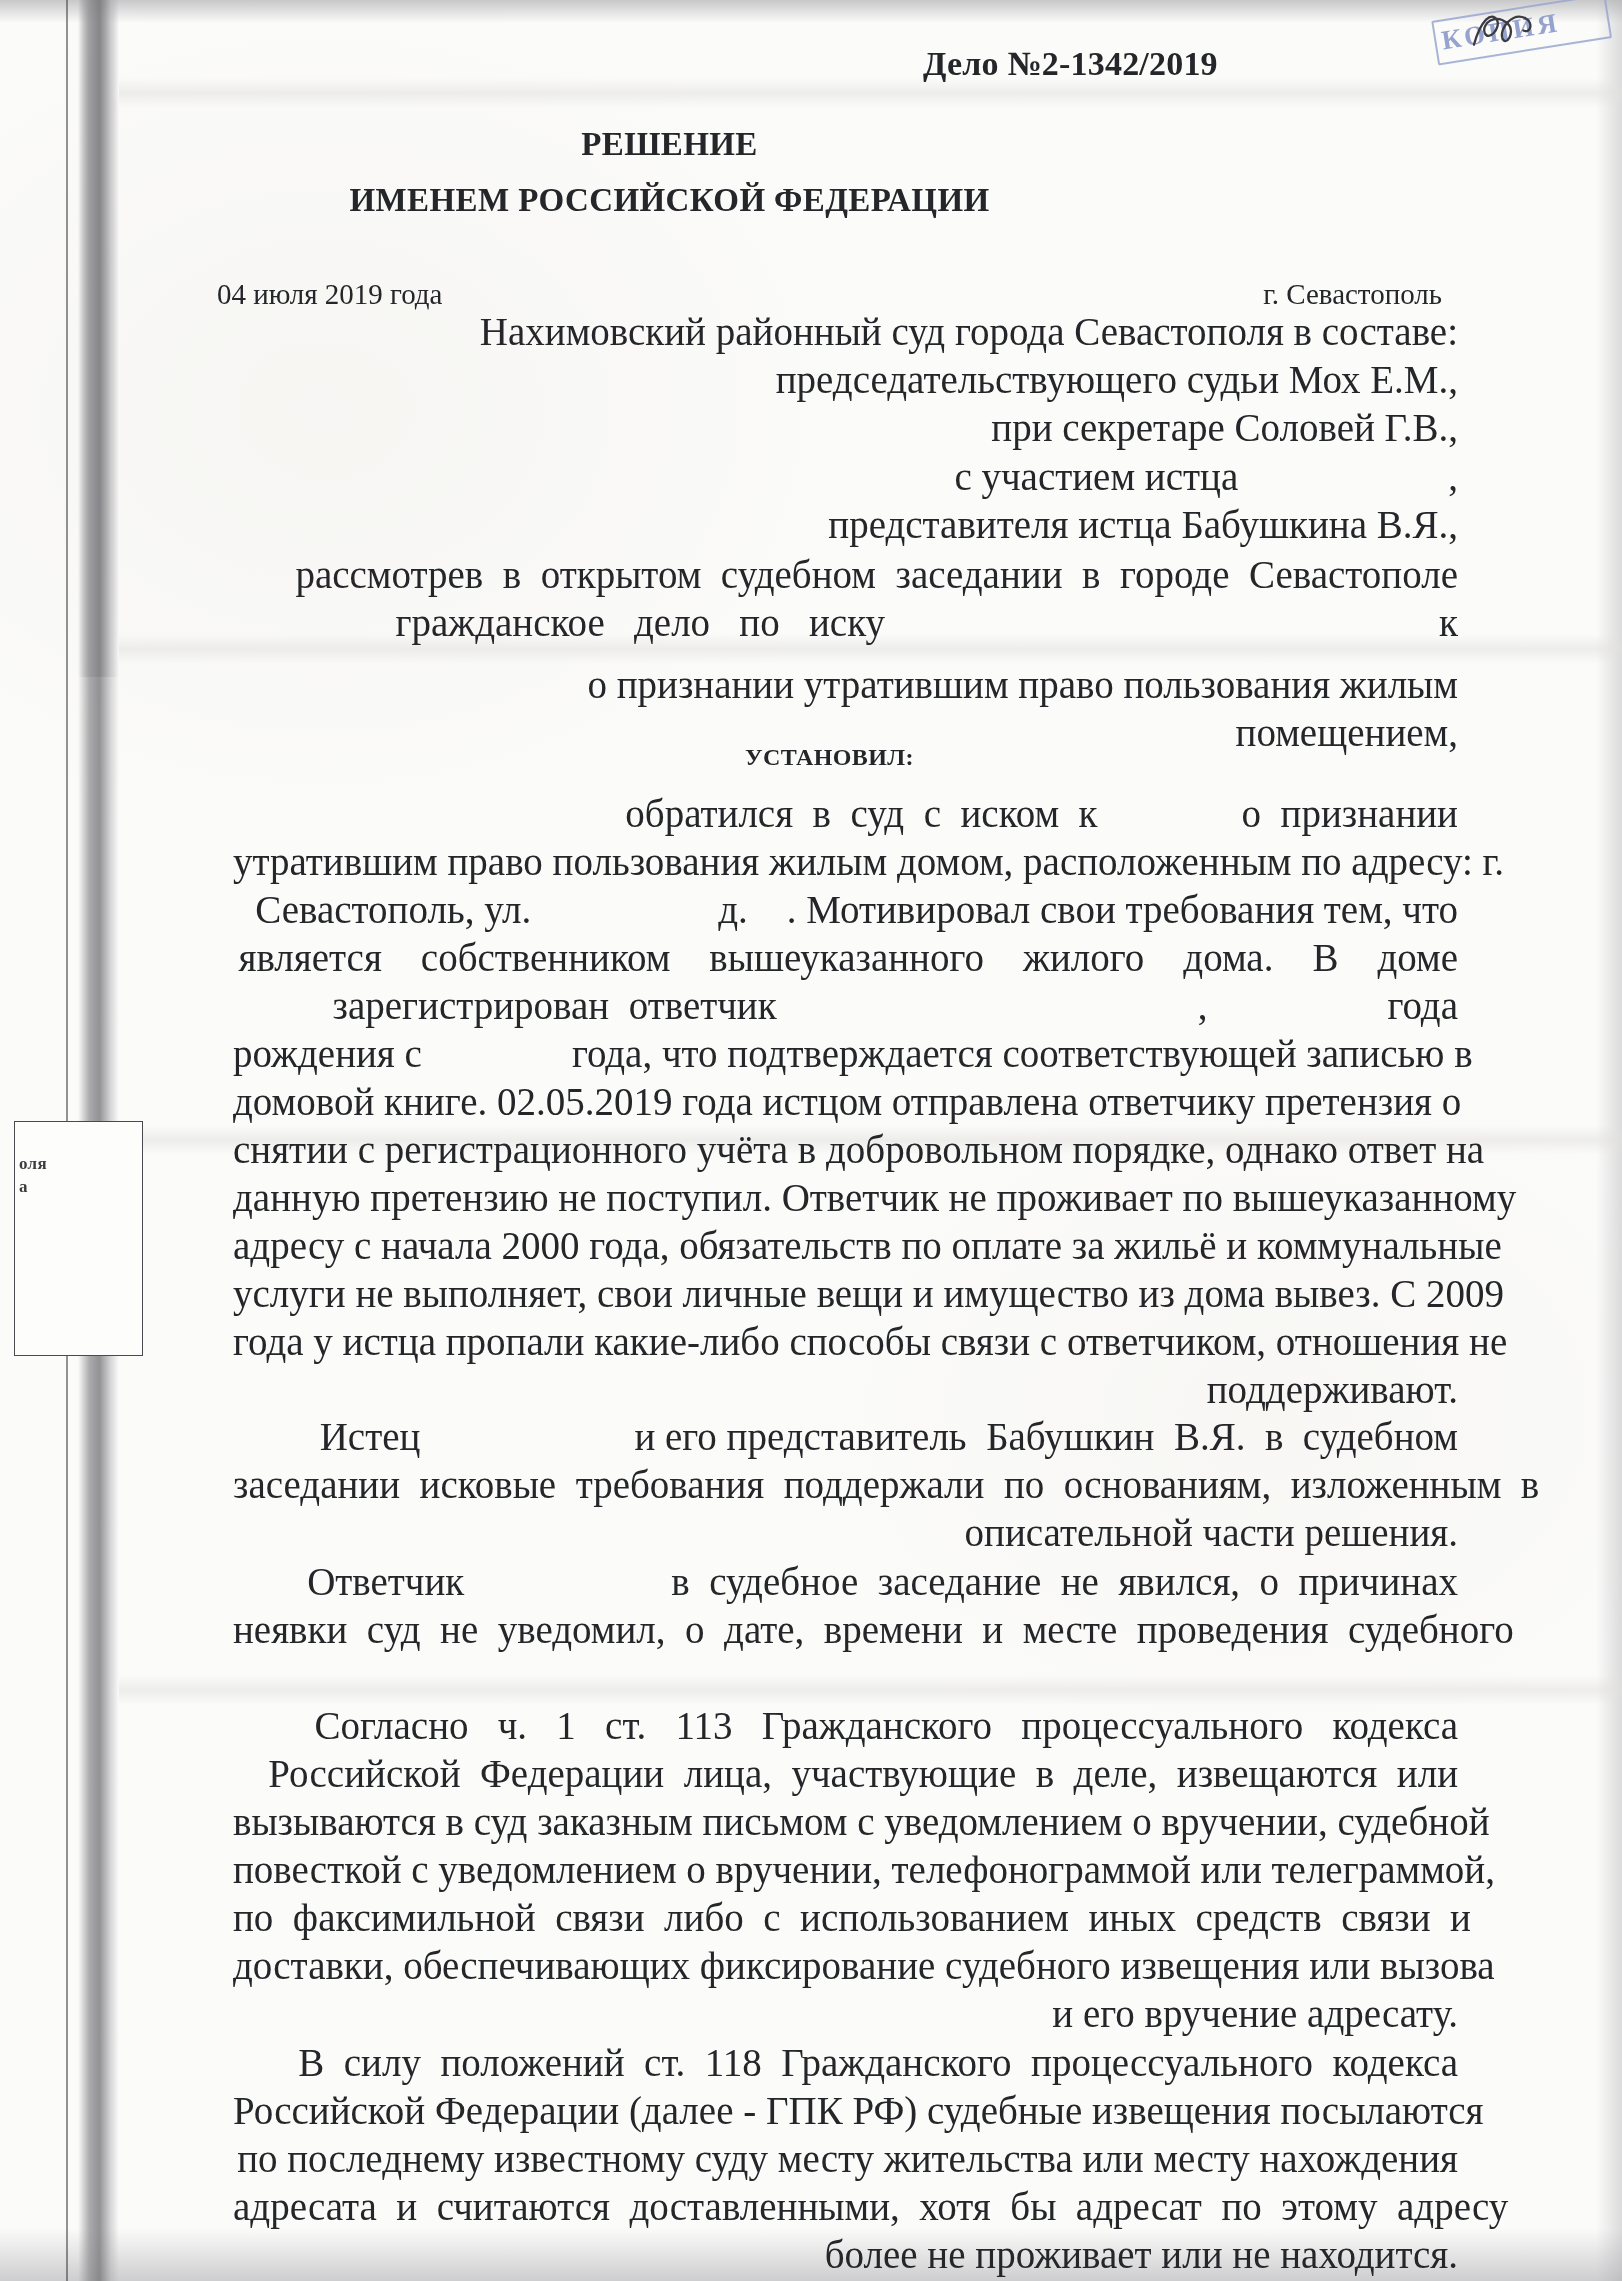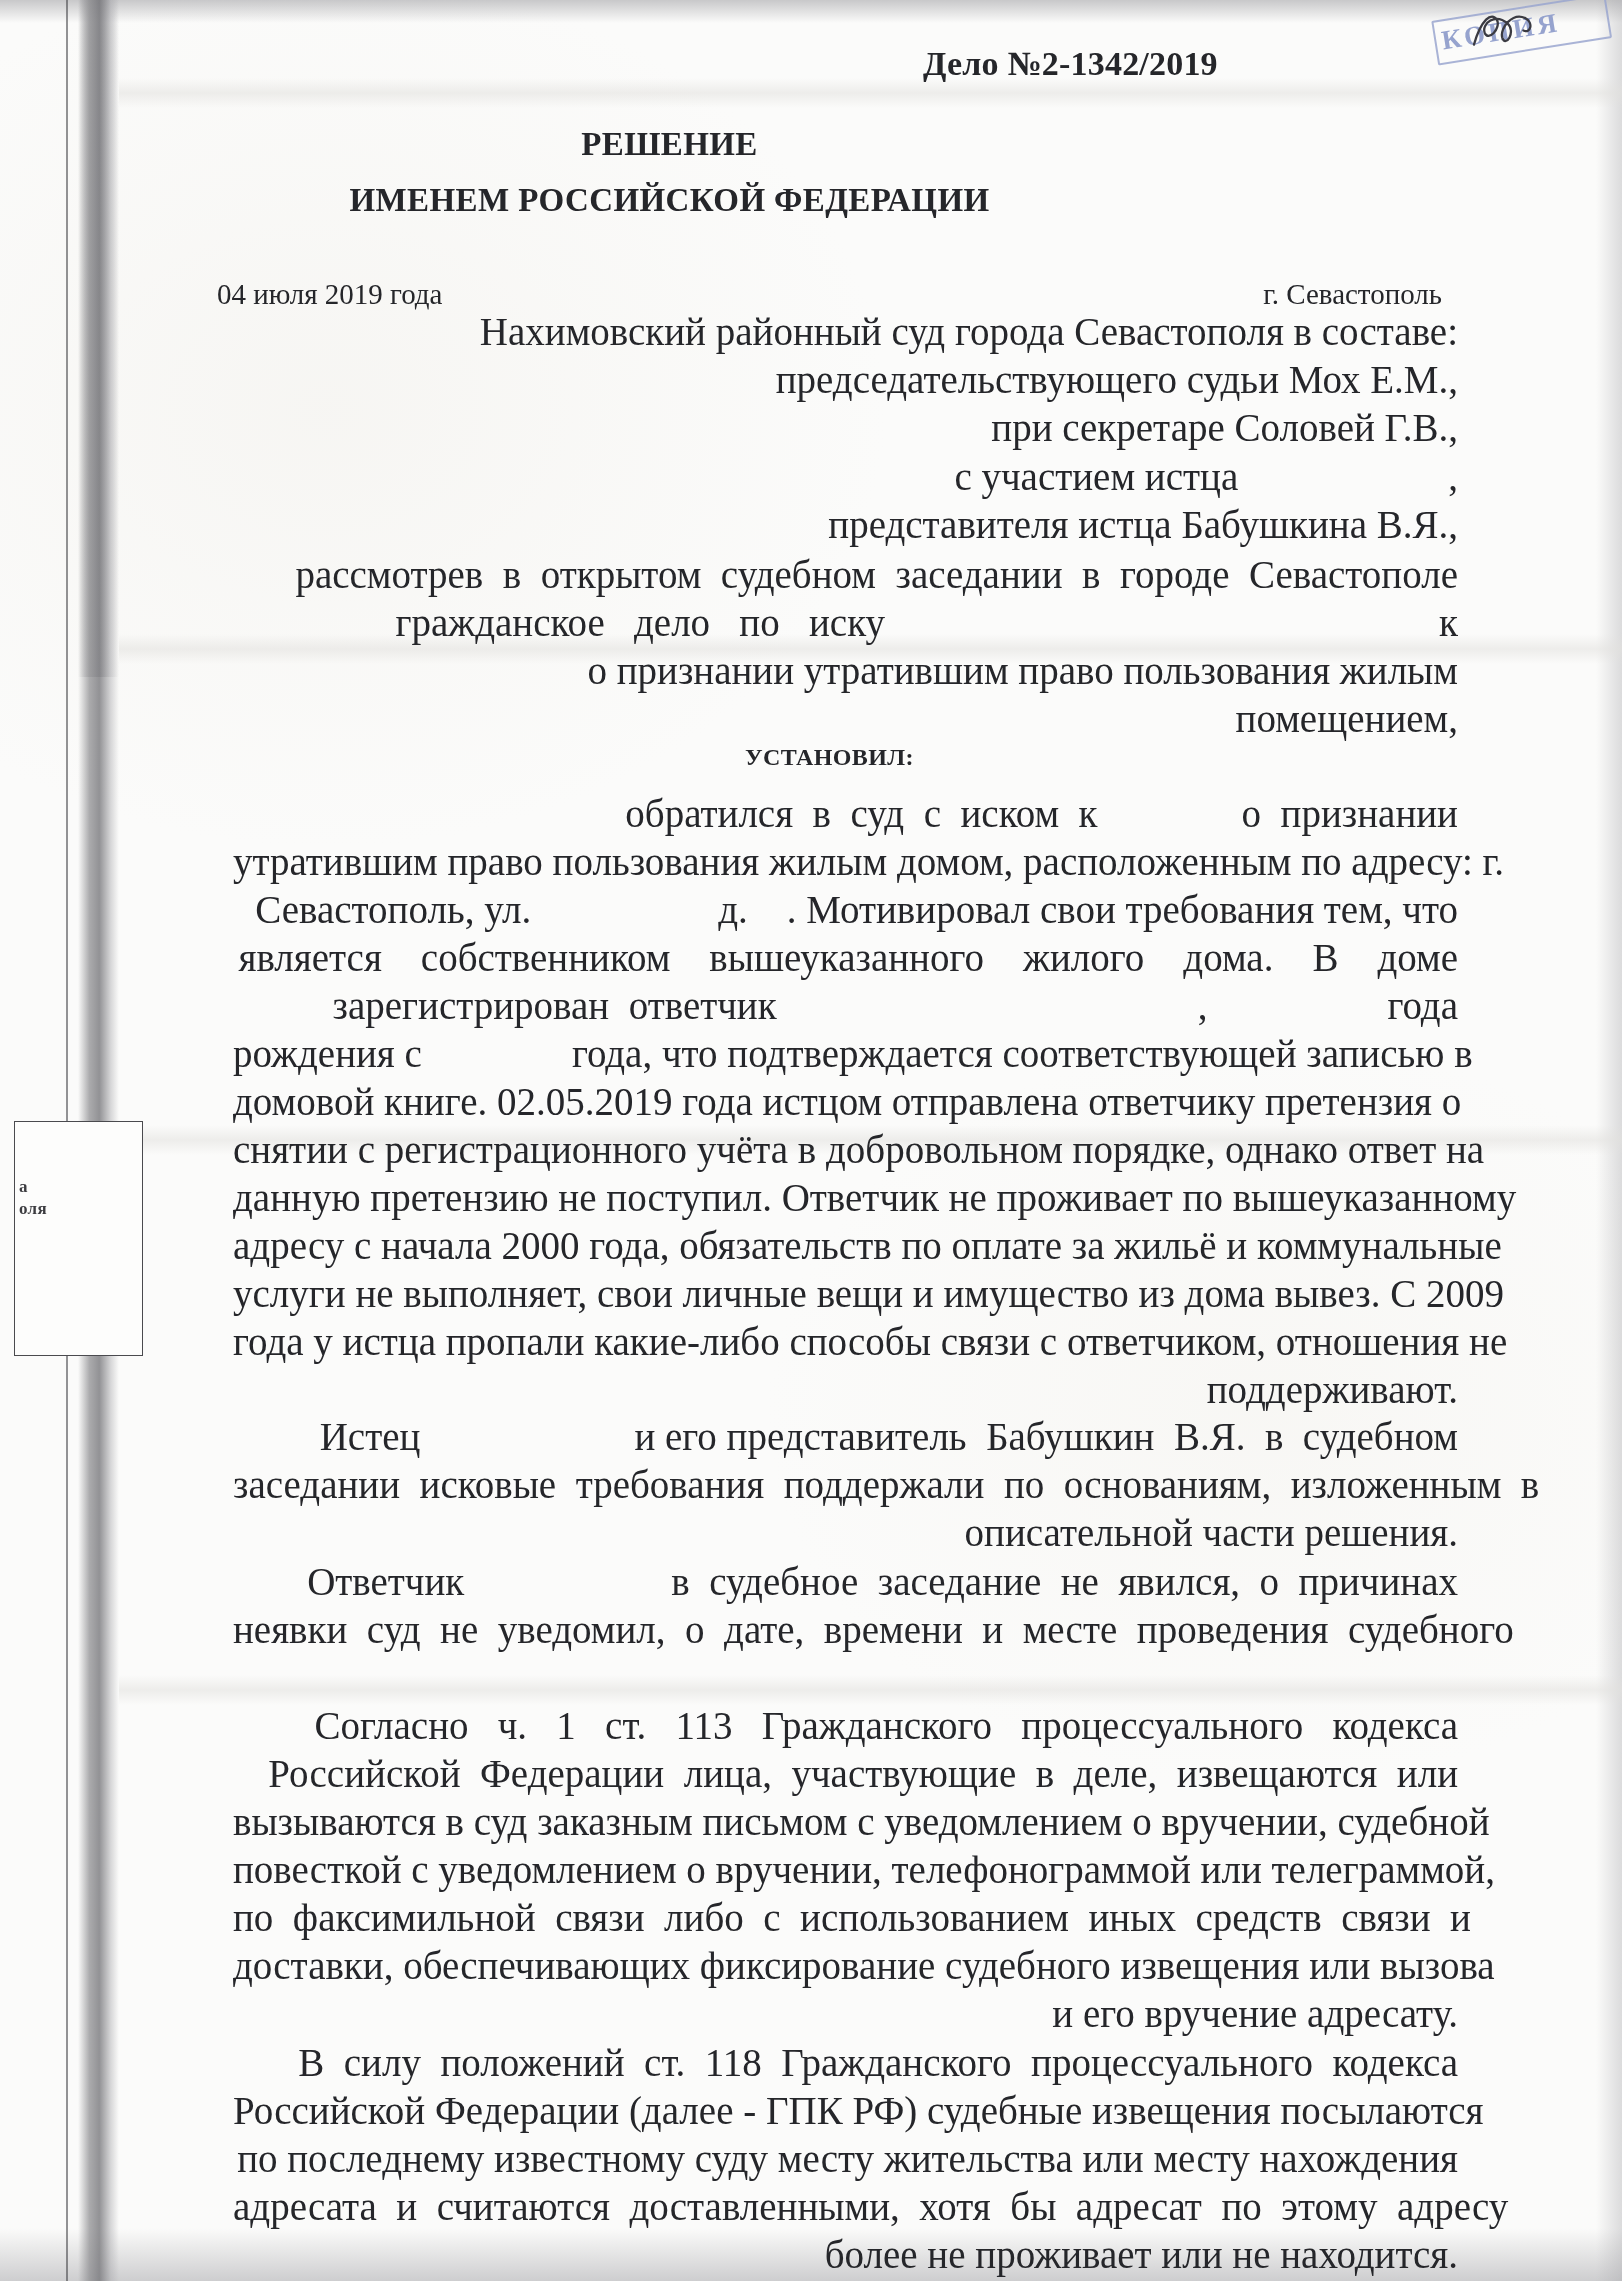--- a/index.html
+++ b/index.html
@@ -100,21 +100,21 @@
   }
   .margin-stamp .ms-line {
     position: absolute;
     left: 3.6px;
     font-family: "Liberation Serif", "DejaVu Serif", serif;
     font-weight: bold;
     font-size: 17px;
     color: #3c3c40;
     letter-spacing: 0.4px;
   }
-  .margin-stamp .ms-l1 { top: 32px; margin-top: 45px; }
+  .margin-stamp .ms-l1 { top: 32px; }
   .margin-stamp .ms-l2 { top: 55px; }
 
   
   .copy-stamp {
     position: absolute;
     left: 1429px;
     top: 1.8px;
     width: 185px;
     height: 59px;
     transform: rotate(-9deg);
@@ -268,21 +268,21 @@
       <span class="ln"><span>с участием истца</span><span class="gap" style="width:210px;"></span><span>,</span></span>
     </div>
 
     <div class="block" style="top:501px;">
       <span class="ln">представителя истца Бабушкина В.Я.,</span>
     </div>
 
     <div class="block" style="top:551px;">
       <span class="ln" style="padding-left:45px;">рассмотрев  в  открытом  судебном  заседании  в  городе  Севастополе</span>
       <span class="ln"><span>гражданское   дело   по   иску</span><span class="gap" style="width:554px;"></span><span>к</span></span>
-      <span class="ln" style="padding-left:232px;">о признании утратившим право пользования жилым</span>
+      <span class="ln" style="padding-left:232px;margin-top:14px;">о признании утратившим право пользования жилым</span>
       <span class="ln" style="margin-left:-82px;">помещением,</span>
     </div>
 
     <div class="section-head" style="top:744px;">УСТАНОВИЛ:</div>
 
     <div class="block" id="para1" style="top:790px;">
         <span class="ln just"><span class="gap" style="width: 294px;"></span><span>обратился  в  суд  с  иском  к</span><span class="gap" style="width: 144px;"></span><span>о  признании</span></span>
         <span class="ln just"><span>утратившим право пользования жилым домом, расположенным по адресу: г.</span></span>
         <span class="ln just"><span>Севастополь, ул.</span><span class="gap" style="width: 187px;"></span><span>д.</span><span class="gap" style="width: 39px;"></span><span>. Мотивировал свои требования тем, что</span></span>
         <span class="ln just"><span>является    собственником    вышеуказанного    жилого    дома.    В    доме</span></span>

